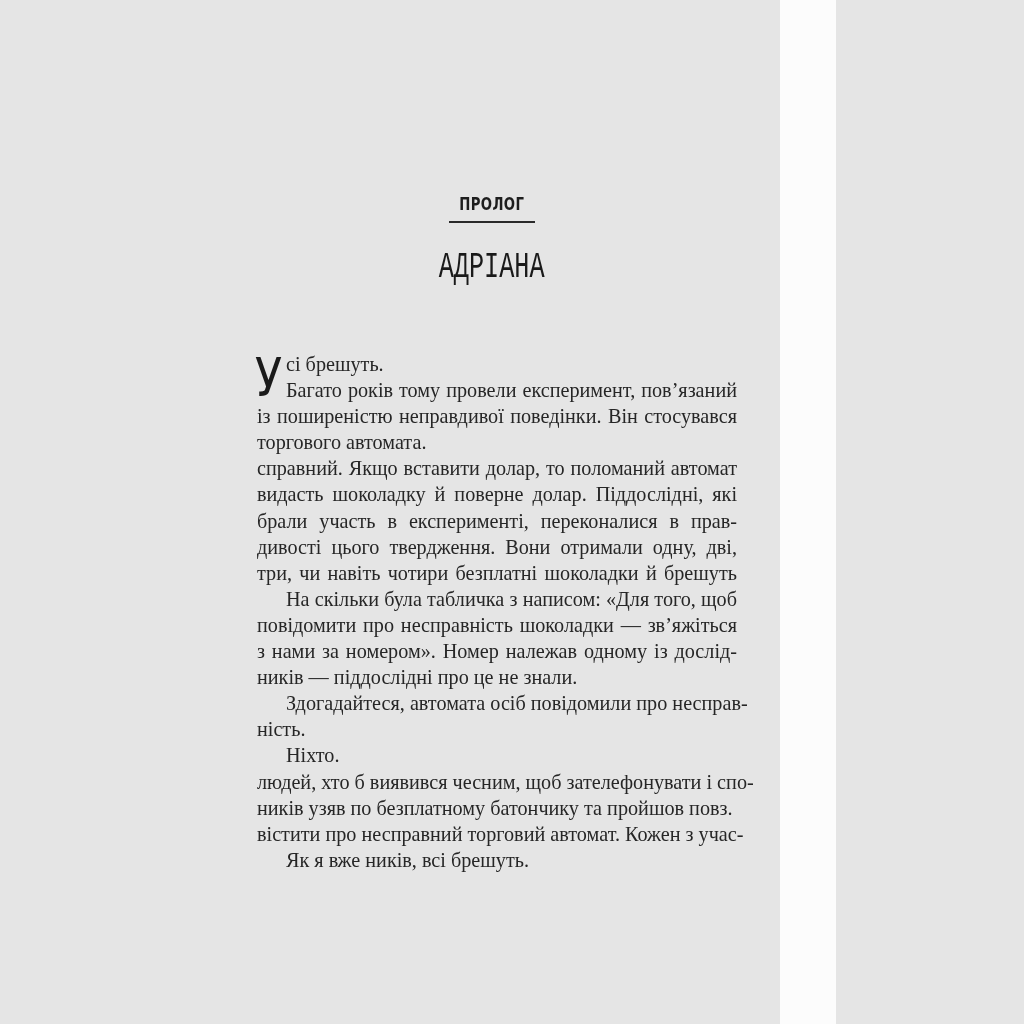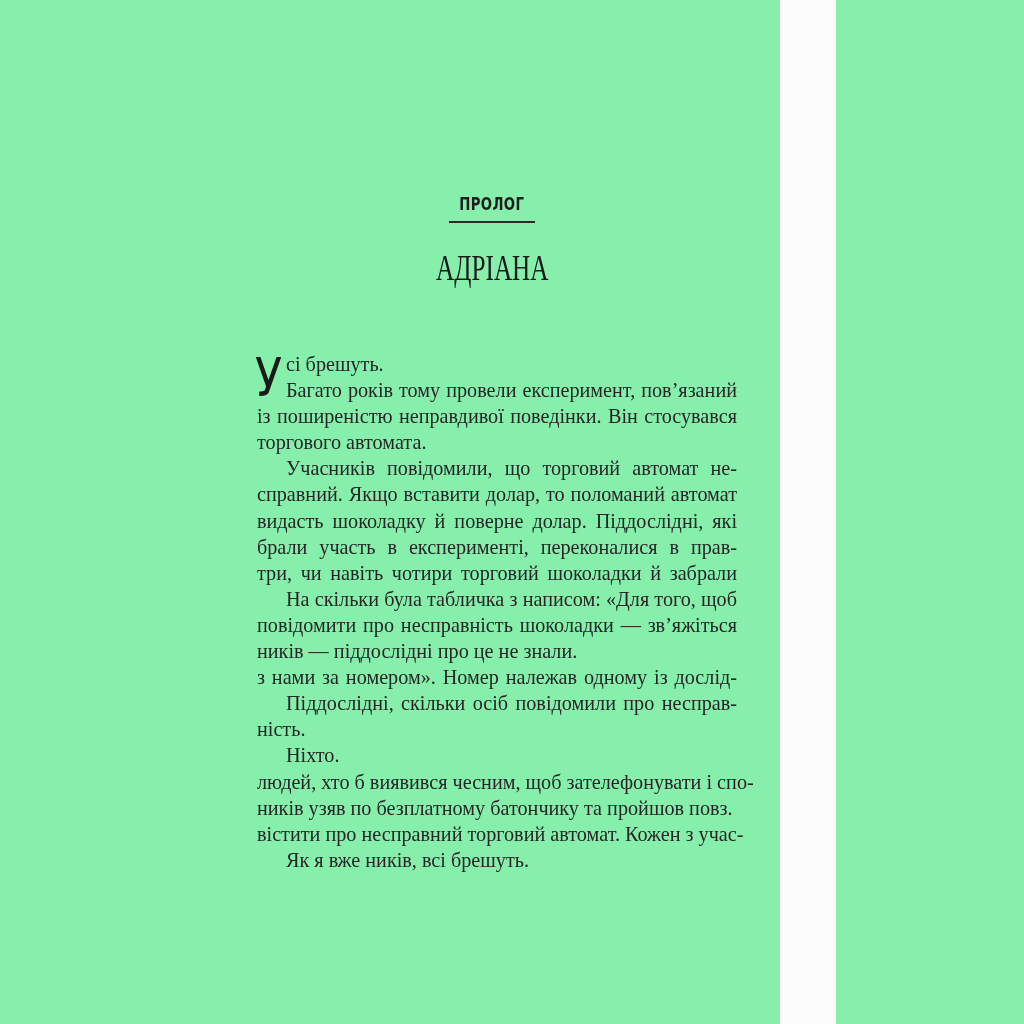--- a/index.html
+++ b/index.html
@@ -10,21 +10,21 @@
     body {
       width: 1024px;
       height: 1024px;
       position: relative;
       overflow: hidden;
     }
     .page {
       position: absolute;
       left: 0; top: 0;
       width: 1024px; height: 1024px;
-      background: #86efac;
+      background: #e5e5e5;
     }
     .page-shade {
       position: absolute;
       left: 780px; top: 0;
       width: 56px; height: 1024px;
       background: #fcfcfc;
     }
     .header {
       position: absolute;
       left: 0; width: 984px;
@@ -46,21 +46,21 @@
       position: absolute;
       left: 449px; top: 221px;
       width: 86px; height: 1.5px;
       background: #2a2a2a;
     }
     .chapter-title {
       position: absolute;
       left: 0; width: 984px;
       top: 246px;
       text-align: center;
-      font-family: Liberation Serif, serif;
+      font-family: Liberation Mono, monospace;
       font-size: 36px;
       color: #1a1a1a;
       line-height: 44px;
     }
     .chapter-title span {
       display: inline-block;
       transform: scaleX(0.7);
       transform-origin: center;
     }
     .body {
@@ -110,30 +110,30 @@
     <span>АДРІАНА</span>
   </div>
 
   <div class="body">
     <span class="line last dropcap-line">
       <span class="dropcap">У</span><span>сі брешуть.</span>
     </span>
     <span class="line dropcap-line">Багато років тому провели експеримент, пов’язаний</span>
     <span class="line">із поширеністю неправдивої поведінки. Він стосувався</span>
     <span class="line last">торгового автомата.</span>
-    <span class="line indent">Учасників повідомили, що торговий автомат не-</span>
     <span class="line">справний. Якщо вставити долар, то поломаний автомат</span>
     <span class="line">видасть шоколадку й поверне долар. Піддослідні, які</span>
     <span class="line">брали участь в експерименті, переконалися в прав-</span>
-    <span class="line">три, чи навіть чотири торговий шоколадки й забрали</span>
+    <span class="line">дивості цього твердження. Вони отримали одну, дві,</span>
+    <span class="line">три, чи навіть чотири безплатні шоколадки й брешуть</span>
     <span class="line indent">На скільки була табличка з написом: «Для того, щоб</span>
     <span class="line">повідомити про несправність шоколадки — зв’яжіться</span>
+    <span class="line">з нами за номером». Номер належав одному із дослід-</span>
     <span class="line last">ників — піддослідні про це не знали.</span>
-    <span class="line">з нами за номером». Номер належав одному із дослід-</span>
-    <span class="line indent">Піддослідні, скільки осіб повідомили про несправ-</span>
+    <span class="line indent">Здогадайтеся, автомата осіб повідомили про несправ-</span>
     <span class="line last">ність.</span>
     <span class="line indent last">Ніхто.</span>
     <span class="line">людей, хто б виявився чесним, щоб зателефонувати і спо-</span>
     <span class="line last">ників узяв по безплатному батончику та пройшов повз.</span>
     <span class="line">вістити про несправний торговий автомат. Кожен з учас-</span>
     <span class="line indent last">Як я вже ників, всі брешуть.</span>
   </div>
 </div>
 
 </body></html>

